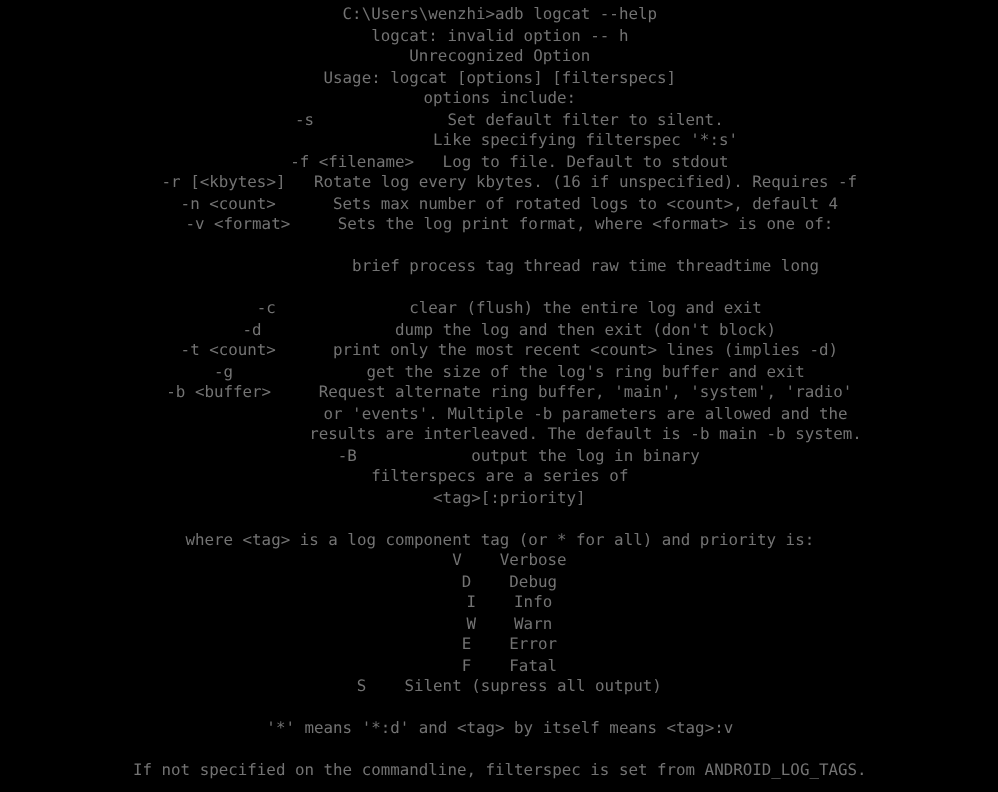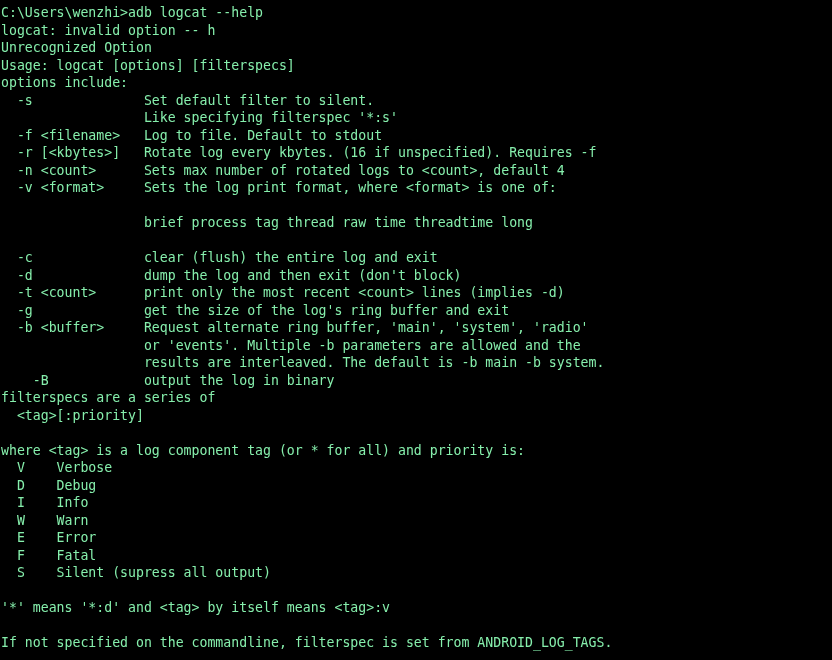--- a/index.html
+++ b/index.html
@@ -28,24 +28,25 @@
     box-sizing: border-box;
     overflow: hidden;
   }
   #console-text {
     white-space: pre;
     margin: 0;
     padding: 0;
     font-family: "DejaVu Sans Mono", "Liberation Mono", monospace;
     font-size: 13.2px;
     line-height: 17.5px;
-    color: #86efac;
+    color: #737373;
     background: transparent;
     display: block;
     tab-size: 8;
+    text-align: center;
   }
   .cursor-row {
     position: absolute;
     left: 0;
     bottom: 0;
     width: 100%;
     height: 0;
   }
 </style>
 </head>

